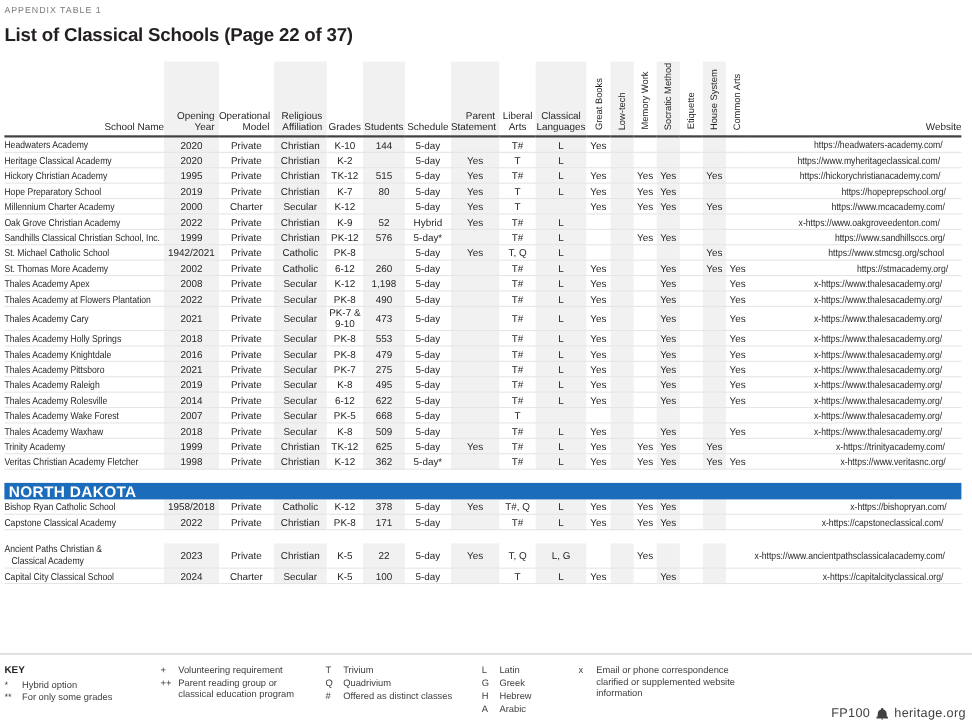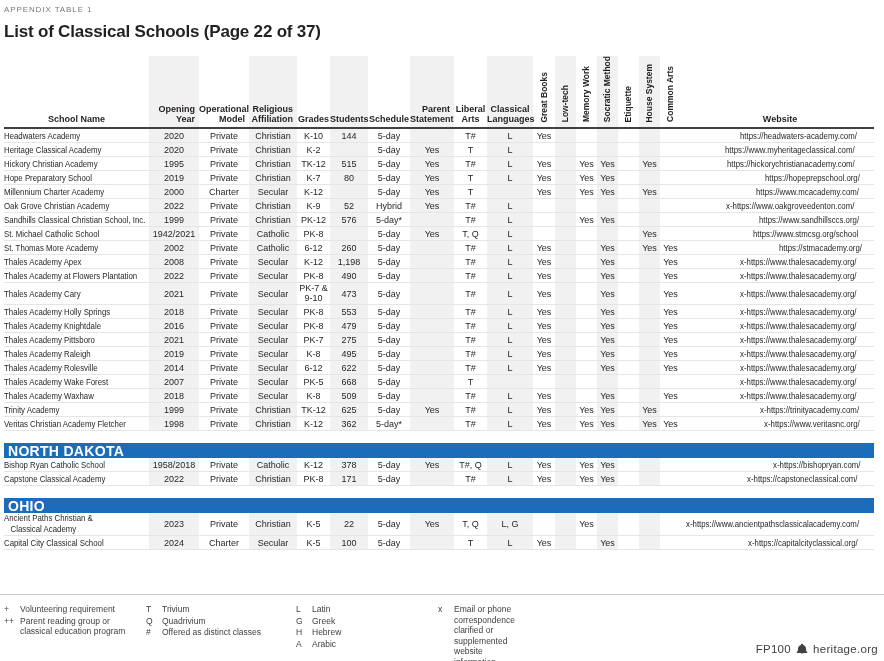--- a/index.html
+++ b/index.html
@@ -8,30 +8,30 @@
     background:#ffffff;color:#231f20;
     font-family:"Liberation Sans",sans-serif;
   }
   .page{padding:5px 4px 0 4px;}
   .kicker{font-size:8px;letter-spacing:.9px;color:#77787b;font-weight:normal;}
   .title{font-size:17px;font-weight:bold;margin-top:8px;letter-spacing:-.2px;}
 
   table{border-collapse:collapse;table-layout:fixed;width:870px;margin-top:14px;}
   col.shaded{background:var(--shade,#f1f1f2);}
   thead th{
-    vertical-align:bottom;font-size:9px;font-weight:bold;line-height:10px;
+    vertical-align:bottom;font-size:9px;font-weight:normal;line-height:10px;
     padding:0 0 3px 0;border-bottom:2px solid #414042;height:64px;
   }
   thead th span{white-space:pre-line;}
   thead th.rot{text-align:center;}
   thead th.rot span{
     display:inline-block;writing-mode:vertical-rl;transform:rotate(180deg);
     white-space:nowrap;font-size:8.5px;line-height:9px;
   }
-  .ha-l{text-align:center;}
+  .ha-l{text-align:right;}
   .ha-c{text-align:center;}
   .ha-r{text-align:right;padding-right:4px !important;}
   tbody td{
     font-size:9px;height:13px;line-height:12px;padding:0;
     border-bottom:1px solid #e5e5e6;text-align:center;vertical-align:middle;
   }
   tbody td.name-cell{text-align:left;}
   tbody td.web-cell{text-align:right;padding-left:5px;}
   .condense{display:inline-block;transform:scaleX(0.87);transform-origin:0 50%;white-space:pre;line-height:11px;}
   .ml{white-space:pre;line-height:10px;display:inline-block;}
@@ -581,23 +581,20 @@
           <td>Yes</td>
           <td>Yes</td>
           <td></td>
           <td></td>
           <td></td>
           <td class="web-cell"><span class="condense">x-https://capstoneclassical.com/</span></td>
         </tr>
         <tr class="spacer">
           <td colspan="18"></td>
         </tr>
-        <tr class="section">
-          <td colspan="18">OHIO</td>
-        </tr>
         <tr>
           <td class="name-cell"><span class="condense">Ancient Paths Christian &amp;
    Classical Academy</span></td>
           <td>2023</td>
           <td>Private</td>
           <td>Christian</td>
           <td>K-5</td>
           <td>22</td>
           <td>5-day</td>
           <td>Yes</td>
@@ -633,20 +630,31 @@
           <td class="web-cell"><span class="condense">x-https://capitalcityclassical.org/</span></td>
         </tr>
       </tbody>
   </table>
 </div>
 
 <div class="footer-area">
   <div class="rule"></div>
   <div class="key">
 
+  <div class="key-col">
+        <div class="key-title">KEY</div>
+        <div class="key-item">
+          <span class="key-sym">*</span>
+          <span class="key-txt">Hybrid option</span>
+        </div>
+        <div class="key-item">
+          <span class="key-sym">**</span>
+          <span class="key-txt">For only some grades</span>
+        </div>
+      </div>
       <div class="key-col">
         <div class="key-item">
           <span class="key-sym">+</span>
           <span class="key-txt">Volunteering requirement</span>
         </div>
         <div class="key-item">
           <span class="key-sym">++</span>
           <span class="key-txt">Parent reading group or classical education program</span>
         </div>
       </div>

